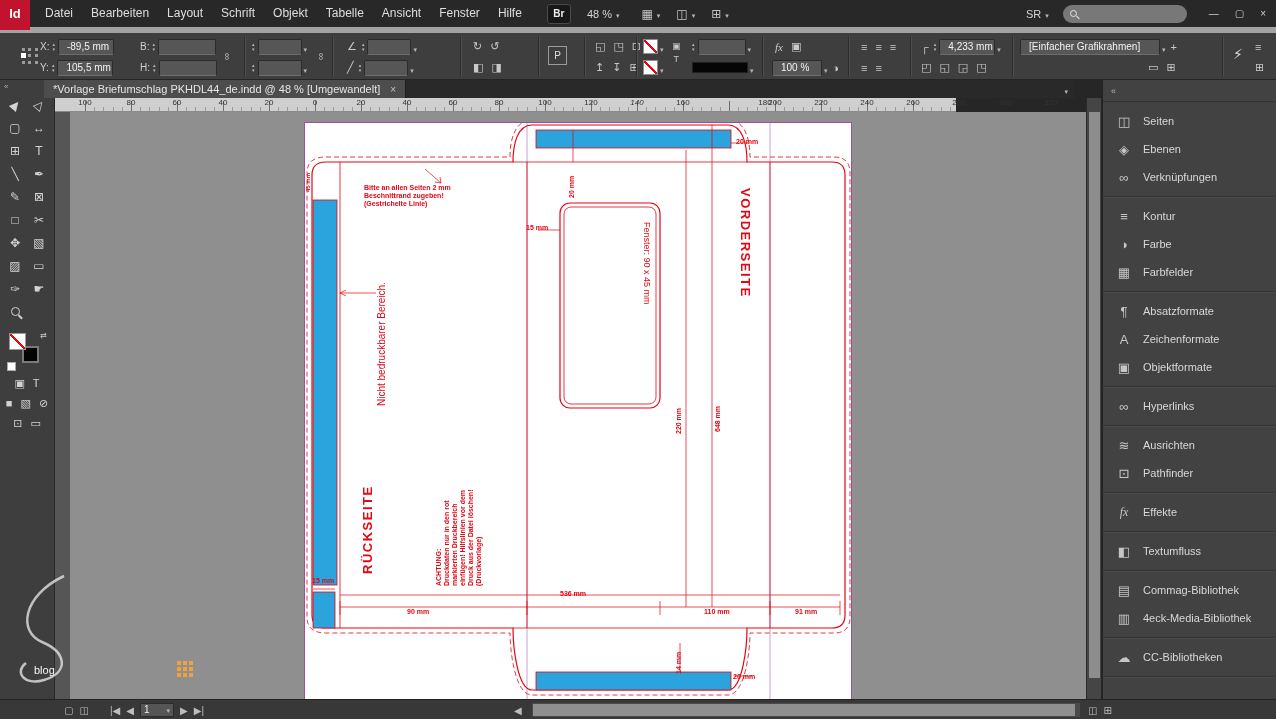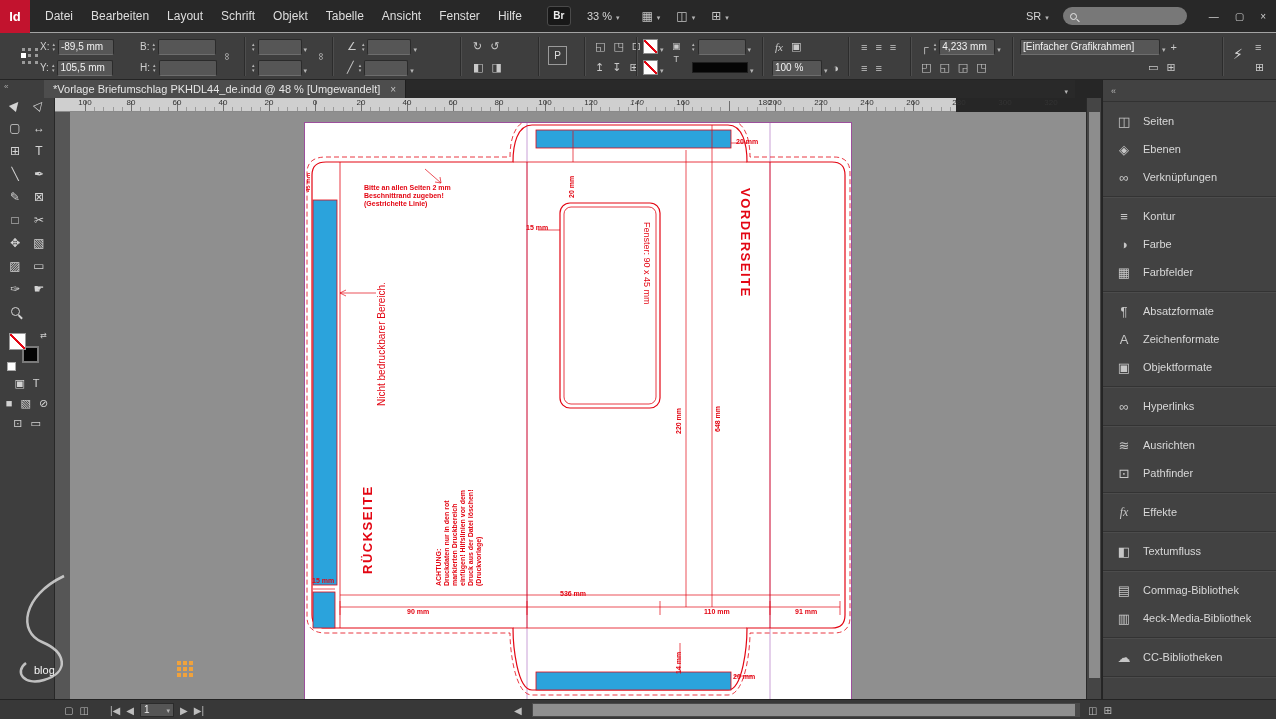--- a/index.html
+++ b/index.html
@@ -1,20 +1,20 @@
 <!DOCTYPE html>
 <html style="--die-red: #e30613; --fill-blue: #2ba3dc; --page-border: #9c4f9c; --guide: #c9a0d6;"><head>
 <meta charset="utf-8">
 <style>
 *{margin:0;padding:0;box-sizing:border-box}
 html,body{width:1276px;height:719px;overflow:hidden;background:#262626;
   font-family:"Liberation Sans","DejaVu Sans",sans-serif;}
 #app{position:relative;width:1276px;height:719px;background:#262626}
 
-#menubar{position:absolute;left:0;top:0;width:1276px;height:33px;background:#282828;display:flex;align-items:center;color:#d8d8d8;border-bottom:1px solid #a3a3a3}
+#menubar{position:absolute;left:0;top:0;width:1276px;height:33px;background:#282828;display:flex;align-items:center;color:#d8d8d8;border-bottom:6px solid #a3a3a3}
 #app-logo{width:30px;height:33px;background:#c2132e;color:#fff;font-weight:bold;font-size:13px;display:flex;align-items:center;justify-content:center}
 #menu-items{display:flex;margin-left:6px}
 .menu-item{font-size:12px;padding:0 9px;line-height:33px;color:#dedede}
 #bridge-btn{margin-left:16px;width:24px;height:20px;background:#181818;border:1px solid #4a4a4a;border-radius:3px;color:#efefef;font-size:10px;font-weight:bold;text-align:center;line-height:18px}
 .mb-drop{display:flex;align-items:center;gap:4px;font-size:11px;margin-left:16px;color:#d5d5d5}
 .caret::before{content:"▾";font-size:7px;color:#b5b5b5}
 .mb-icon{font-size:12px;color:#c5c5c5}
 #mb-view-icons{display:flex;margin-left:6px}
 #mb-right{margin-left:auto;display:flex;align-items:center;gap:14px;padding-right:10px}
 #searchbox{width:124px;height:18px;background:#787878;border-radius:9px;display:flex;align-items:center;padding:0 7px;gap:5px}
@@ -24,21 +24,21 @@
 #win-controls{display:flex;gap:16px;margin-left:8px}
 .win-btn{font-size:10px;color:#cfcfcf}
 
 #controlbar{position:absolute;left:0;top:33px;width:1276px;height:47px;background:#3e3e3e;border-bottom:1px solid #242424}
 .cb-sep{position:absolute;top:4px;width:1px;height:39px;background:#2c2c2c;box-shadow:1px 0 0 #4e4e4e}
 .cb-row{position:absolute;height:17px;display:flex;align-items:center;gap:2px}
 .r1{top:5px}.r2{top:26px}
 .cb-label{font-size:10px;color:#cfcfcf;margin-right:1px}
 .stepper{display:flex;flex-direction:column;line-height:5px;font-size:5px;color:#b8b8b8;margin-right:1px}
 .stepper::before{content:"▴"}.stepper::after{content:"▾"}
-.cb-field{height:16px;background:#565656;border:1px solid #2b2b2b;border-bottom-color:#6d6d6d;color:#f2f2f2;font-size:10px;line-height:14px;padding:0 2px;border-radius:2px;overflow:hidden;white-space:nowrap}
+.cb-field{height:16px;background:#565656;border:1px solid #2b2b2b;border-bottom-color:#6d6d6d;color:#f2f2f2;font-size:10px;line-height:14px;padding:0 8px;border-radius:2px;overflow:hidden;white-space:nowrap}
 .w44{width:44px}.w48{width:48px}.w50{width:50px}.w56{width:56px}.w58{width:58px}.w140{width:140px}
 .cb-icon{font-size:11px;color:#c9c9c9;padding:0 3px}
 .cb-icon.fxi{font-style:italic;font-family:"Liberation Serif","DejaVu Serif",serif}
 #ref-proxy{position:absolute;left:22px;top:15px;width:17px;height:17px;display:grid;grid-template-columns:repeat(3,1fr);grid-template-rows:repeat(3,1fr);gap:2px}
 #ref-proxy i{width:3px;height:3px;background:#9b9b9b}
 #ref-proxy i.sel{background:#fff;outline:1px solid #fff}
 .chain{position:absolute;font-size:10px;color:#bdbdbd;transform:rotate(90deg)}
 .swatch{width:15px;height:15px;border:1px solid #8c8c8c;background:#fff;position:relative;flex:none}
 .swatch.none::after{content:"";position:absolute;inset:0;background:linear-gradient(to top right,transparent 44%,var(--die-red) 44% 56%,transparent 56%)}
 .stroke-preview{width:56px;height:11px;background:#050505;border:1px solid #1f1f1f}
@@ -123,21 +123,21 @@
         <span class="menu-item">Layout</span>
         <span class="menu-item">Schrift</span>
         <span class="menu-item">Objekt</span>
         <span class="menu-item">Tabelle</span>
         <span class="menu-item">Ansicht</span>
         <span class="menu-item">Fenster</span>
         <span class="menu-item">Hilfe</span>
       </nav>
     <div id="bridge-btn">Br</div>
     <div class="mb-drop">
-      <span>33 %</span>
+      <span>48 %</span>
         <span class="caret"></span>
     </div>
     <div id="mb-view-icons">
         <span class="mb-drop">
           <span class="mb-icon">▦</span>
           <span class="caret"></span>
         </span>
         <span class="mb-drop">
           <span class="mb-icon">◫</span>
           <span class="caret"></span>

